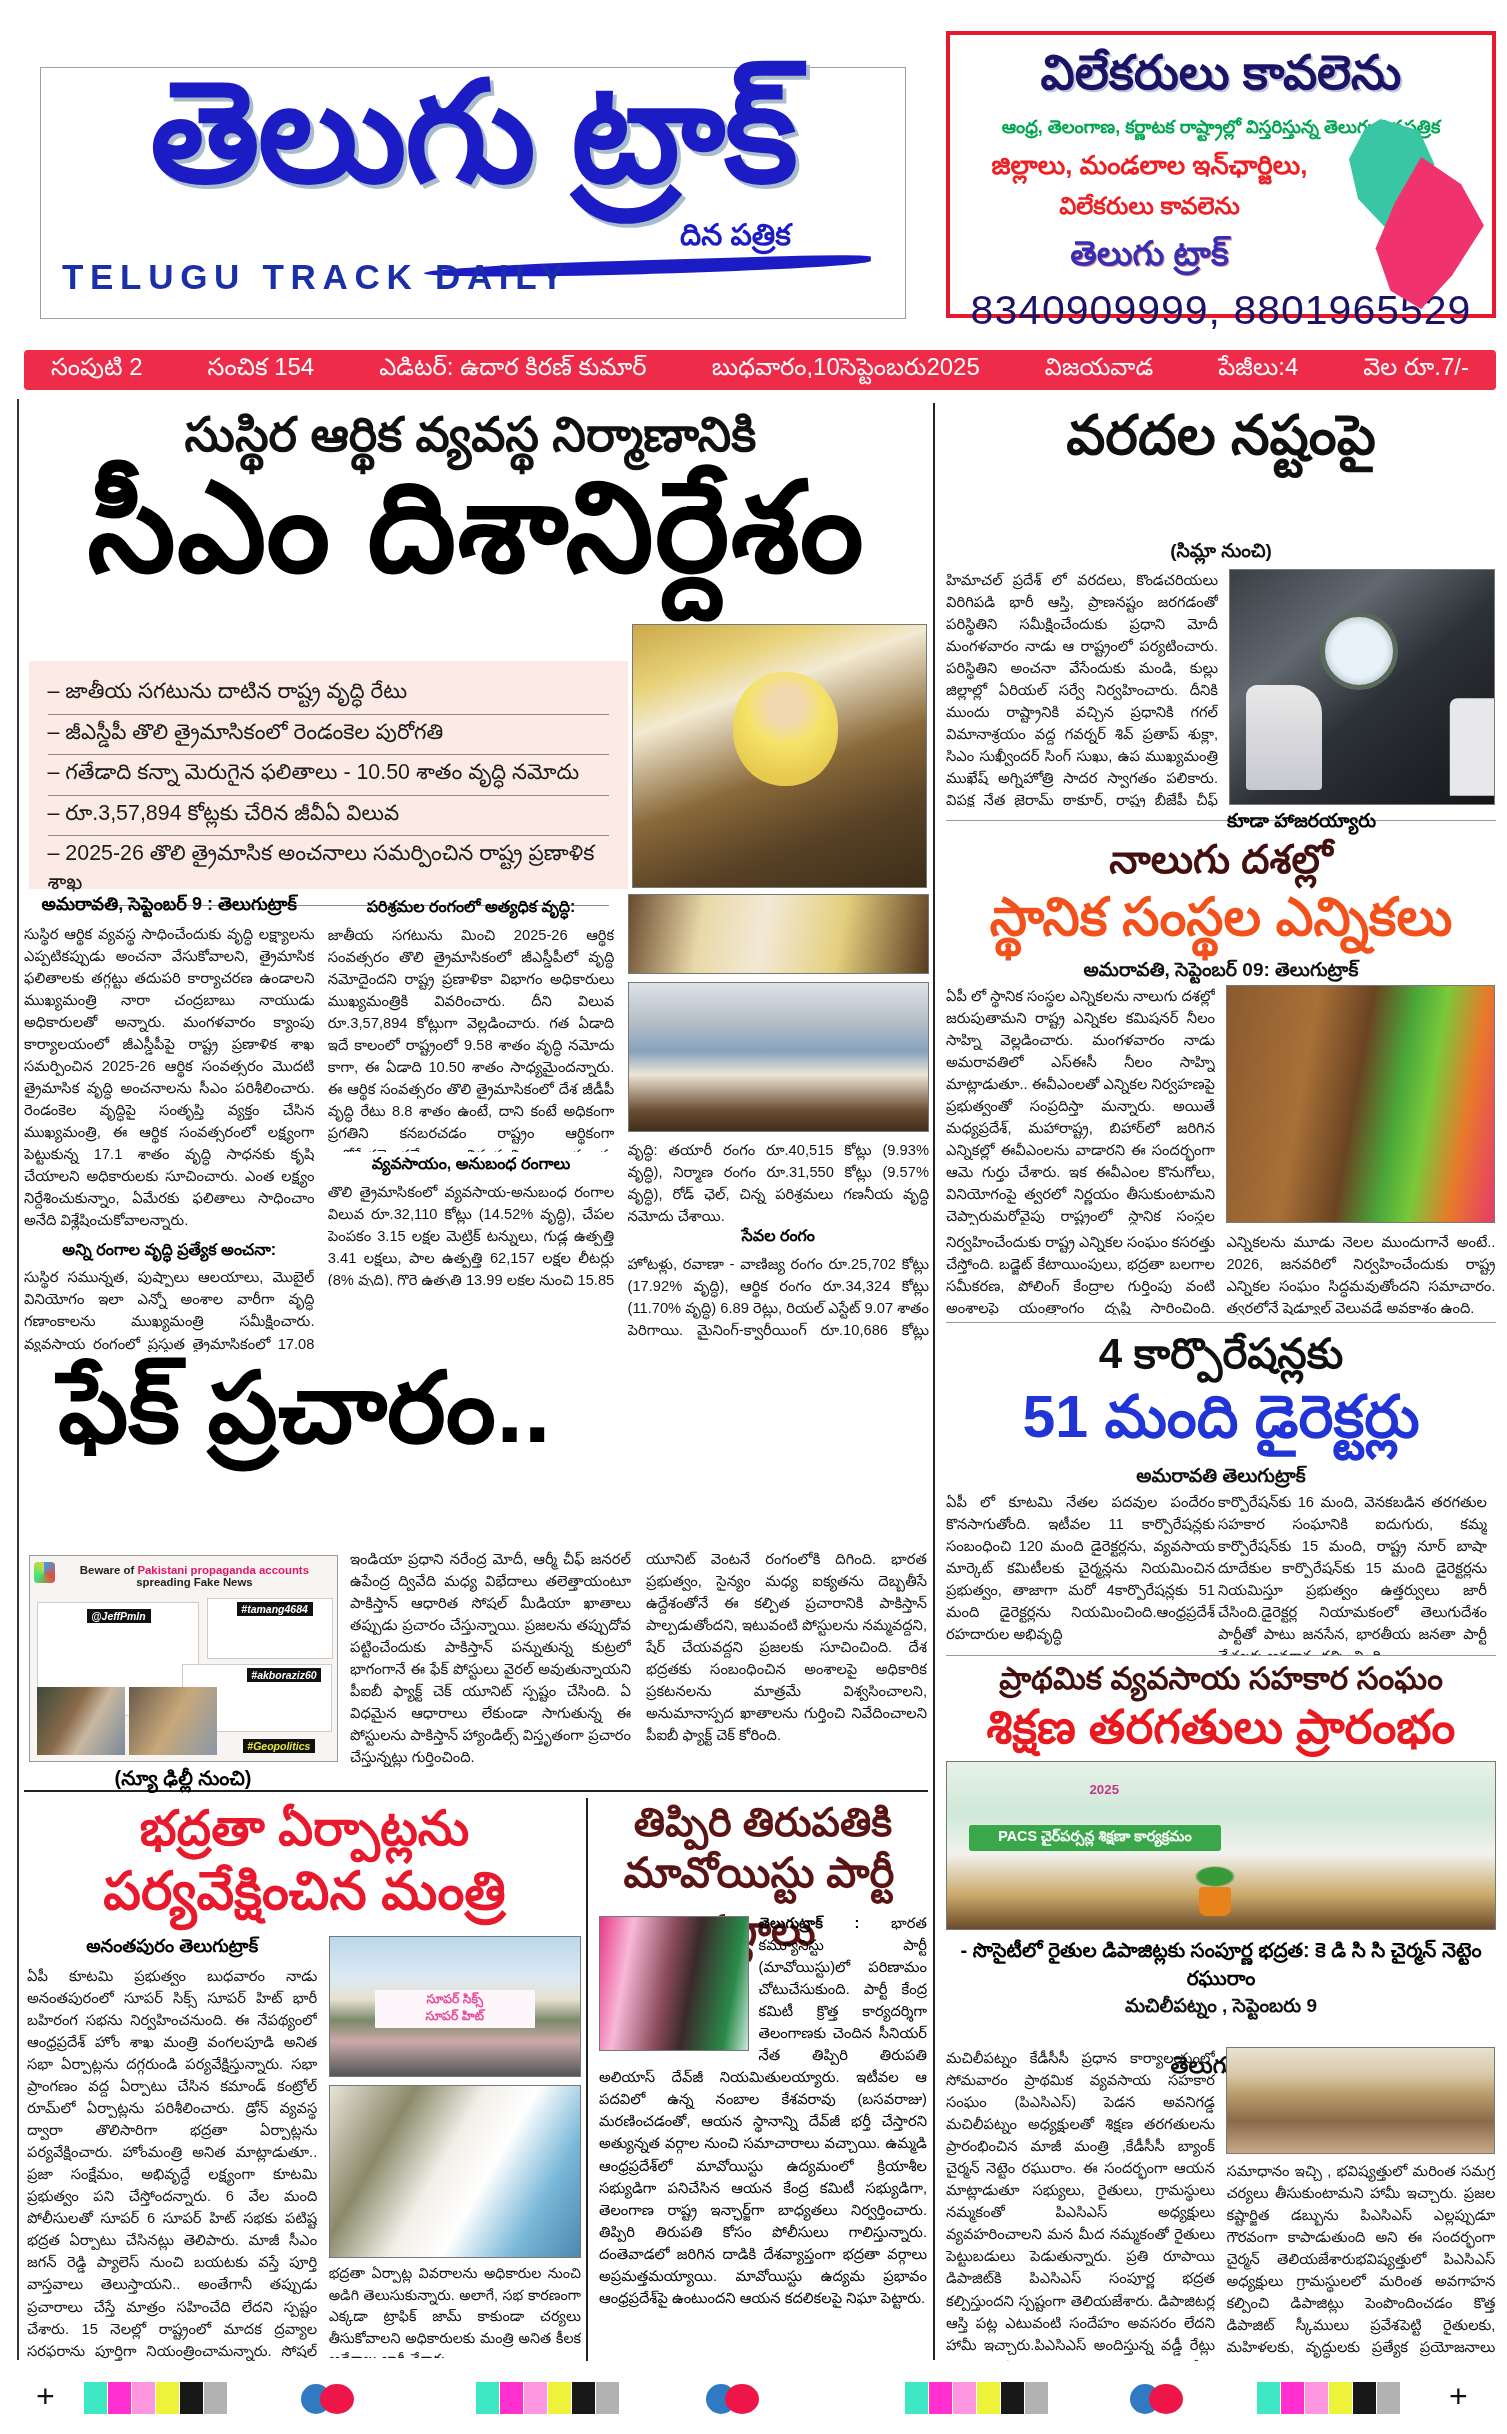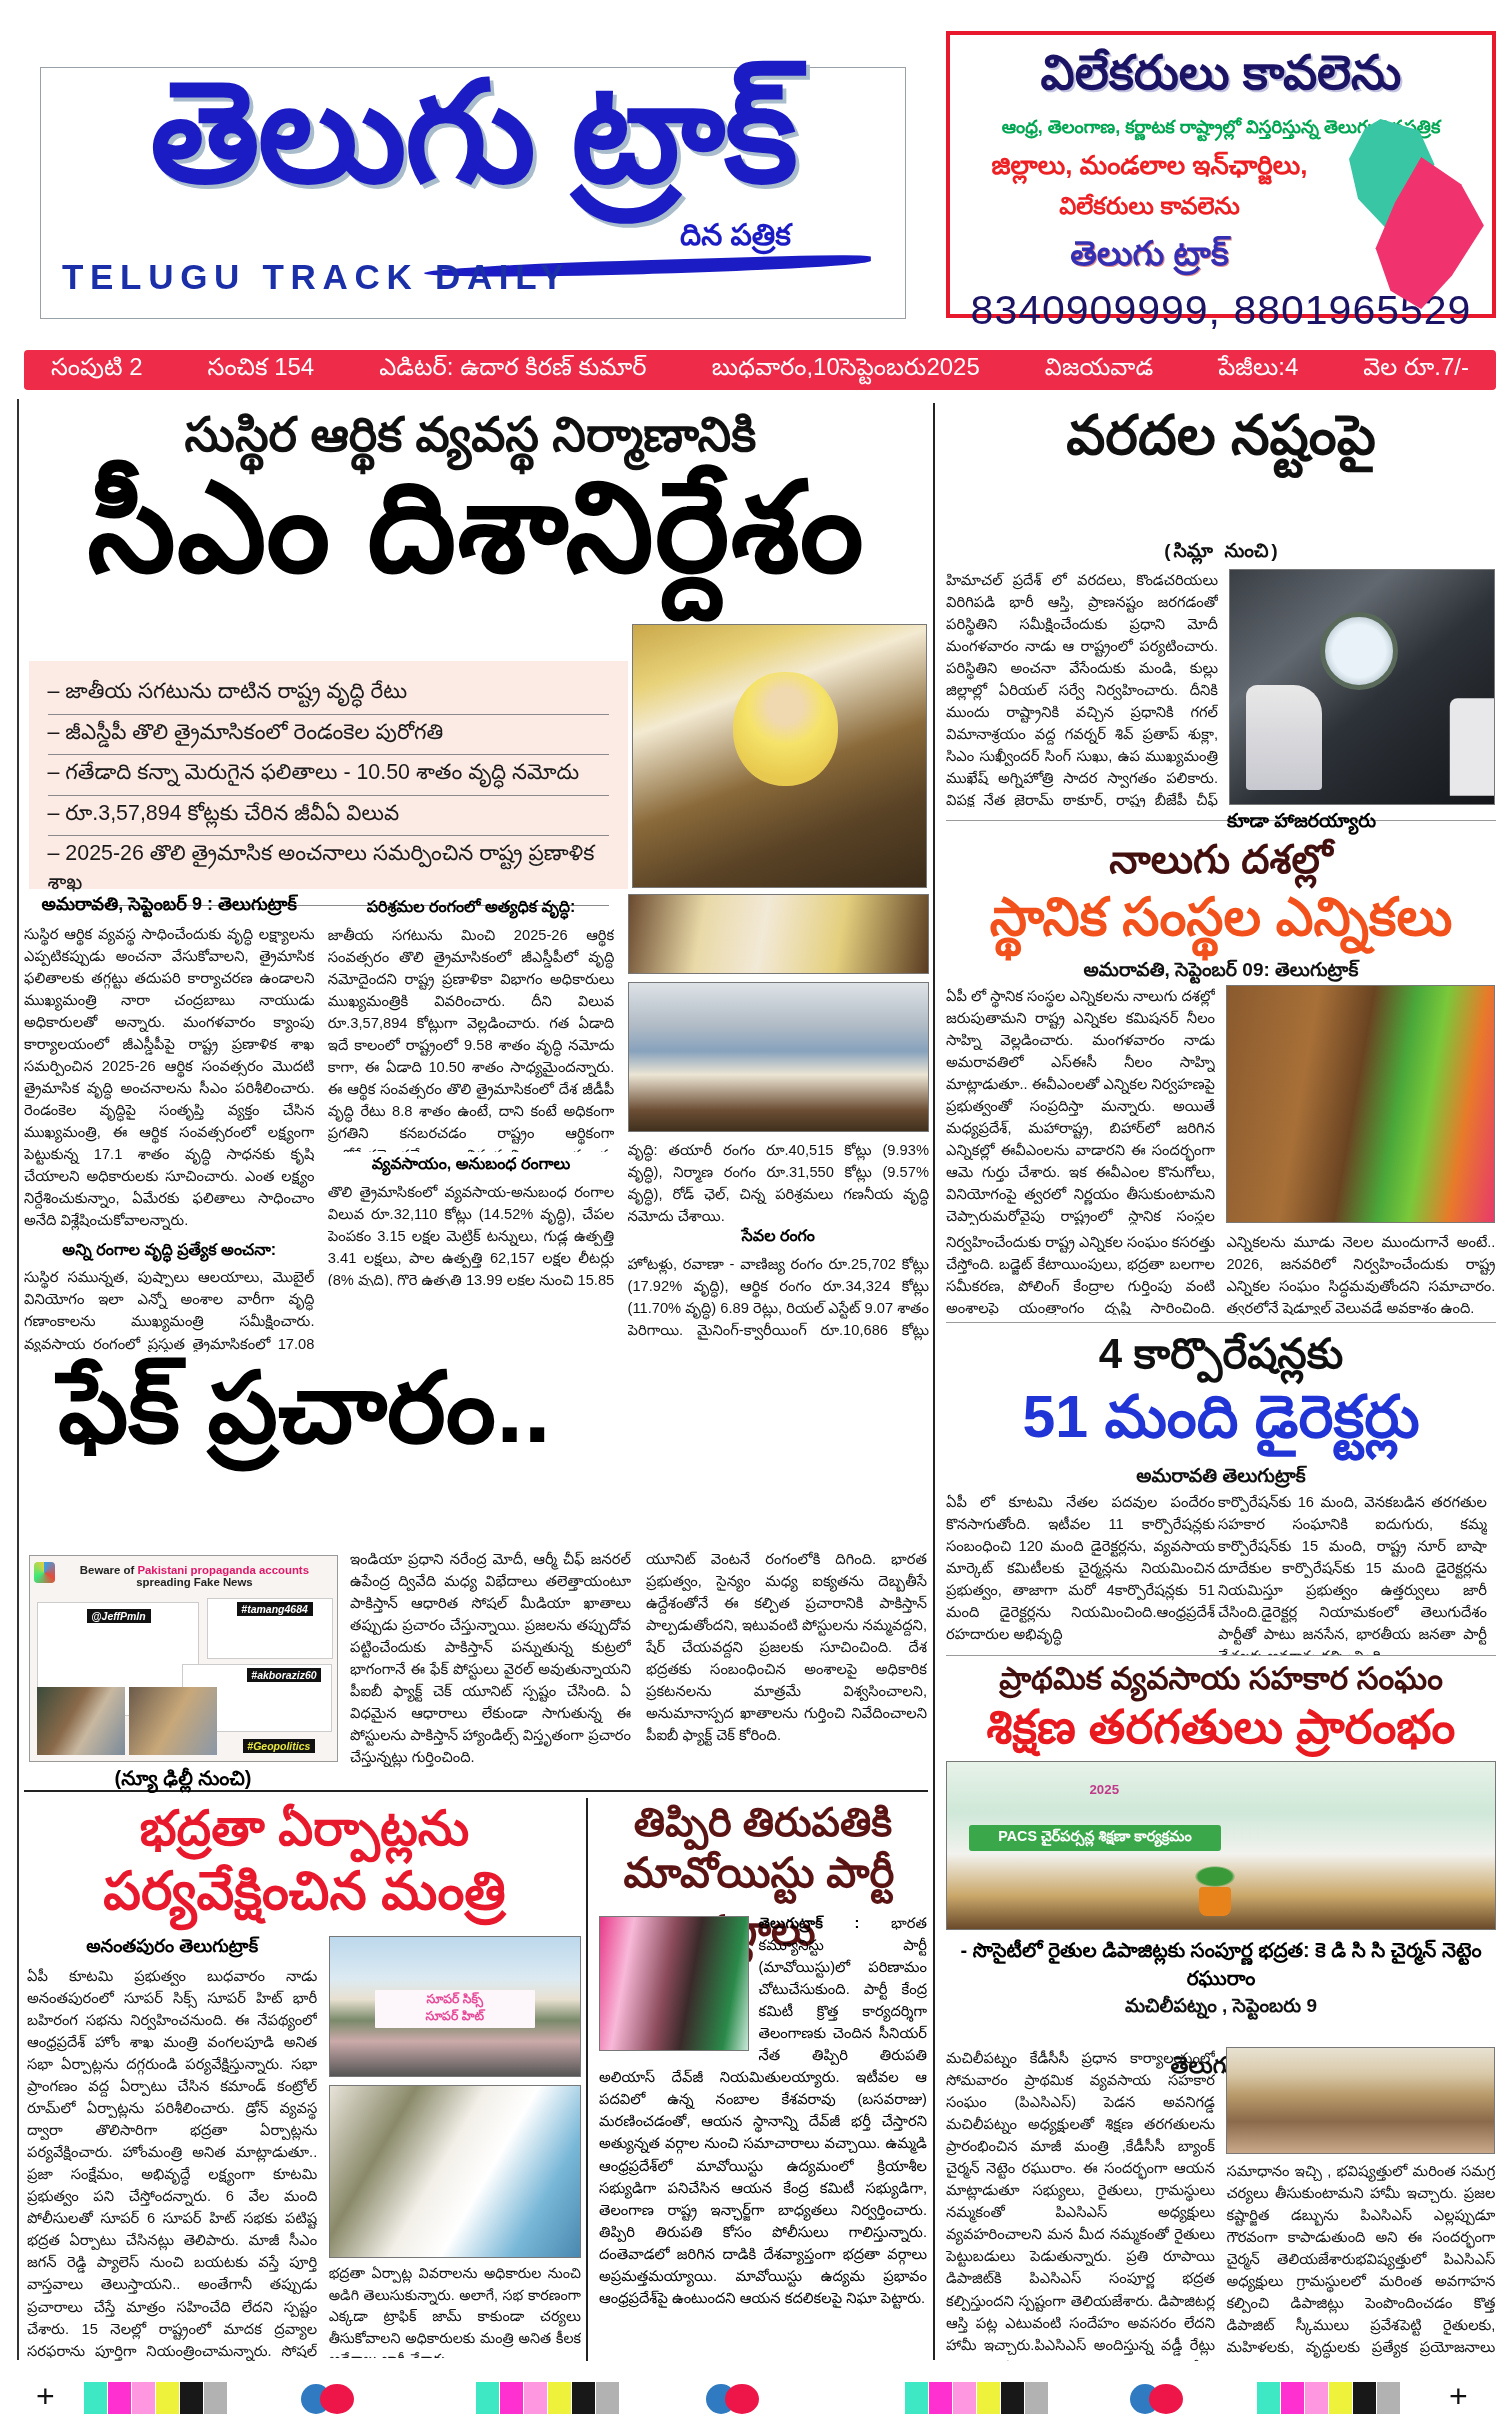--- a/index.html
+++ b/index.html
@@ -80,21 +80,21 @@
   .mao-h1 { position:absolute; left:599px; top:1800px; width:328px; font-size:40px; color:#5a1414; }
   .mao-h2 { position:absolute; left:588px; top:1849px; width:342px; font-size:42px; color:#5a1414; }
   .mao-body { position:absolute; left:599px; top:1912px; width:328px; height:447px; font-size:14.7px; line-height:1.5; text-align:justify; overflow:hidden; }
   .photo-mao { float:left; width:150px; height:135px; margin:3.8px 9.5px 5.7px 0; background:linear-gradient(100deg,#e83a8a 0%,#f8b8d8 20%,#8a4a5a 45%,#3a2a2a 60%,#2a8a4a 85%,#c8e8d8 100%); }
   .mao-byline { font-weight:bold; }
 
   
   .rr { position:absolute; left:946px; width:550px; }
   .aer-kicker { top:403px; font-size:55px; }
   .aer-headline { top:474px; font-size:49px; color:#e8191f; }
-  .aer-byline { top:540px;font-family:Liberation Mono, monospace; }
+  .aer-byline { top:540px; }
   .aer-row { position:absolute; left:946px; top:569px; width:550px; height:238px; display:flex; gap:11.4px; }
   .photo-heli { width:100%; height:236px; background:linear-gradient(140deg,#3a3f46 0%,#62686f 30%,#2d3238 55%,#14161a 100%); position:relative; }
   .photo-heli::before { content:""; position:absolute; left:34%; top:18%; width:68px; height:68px; border-radius:50%; background:radial-gradient(circle,#e8f2f8 55%,#8a9aa8 100%); border:5.7px solid #5a6a5a; }
   .photo-heli::after { content:""; position:absolute; left:6%; bottom:6%; width:76px; height:105px; background:linear-gradient(180deg,#e8e8e8,#c8c8d0); border-radius:11.4px 28.5px 3.8px 3.8px; box-shadow:200px 9.5px 0 -3.8px #e8e8ea; }
   .aer-caption { position:absolute; left:1227px; top:810px; width:269px; font-size:19px; font-weight:bold; }
 
   .ele-kicker { top:837px; font-size:40px; color:#431010; }
   .ele-headline { top:886px; font-size:53px; color:#f2511b; }
   .ele-dateline { top:959px; }
   .ele-row { position:absolute; left:946px; top:985px; width:550px; height:240px; display:flex; gap:11.4px; }

